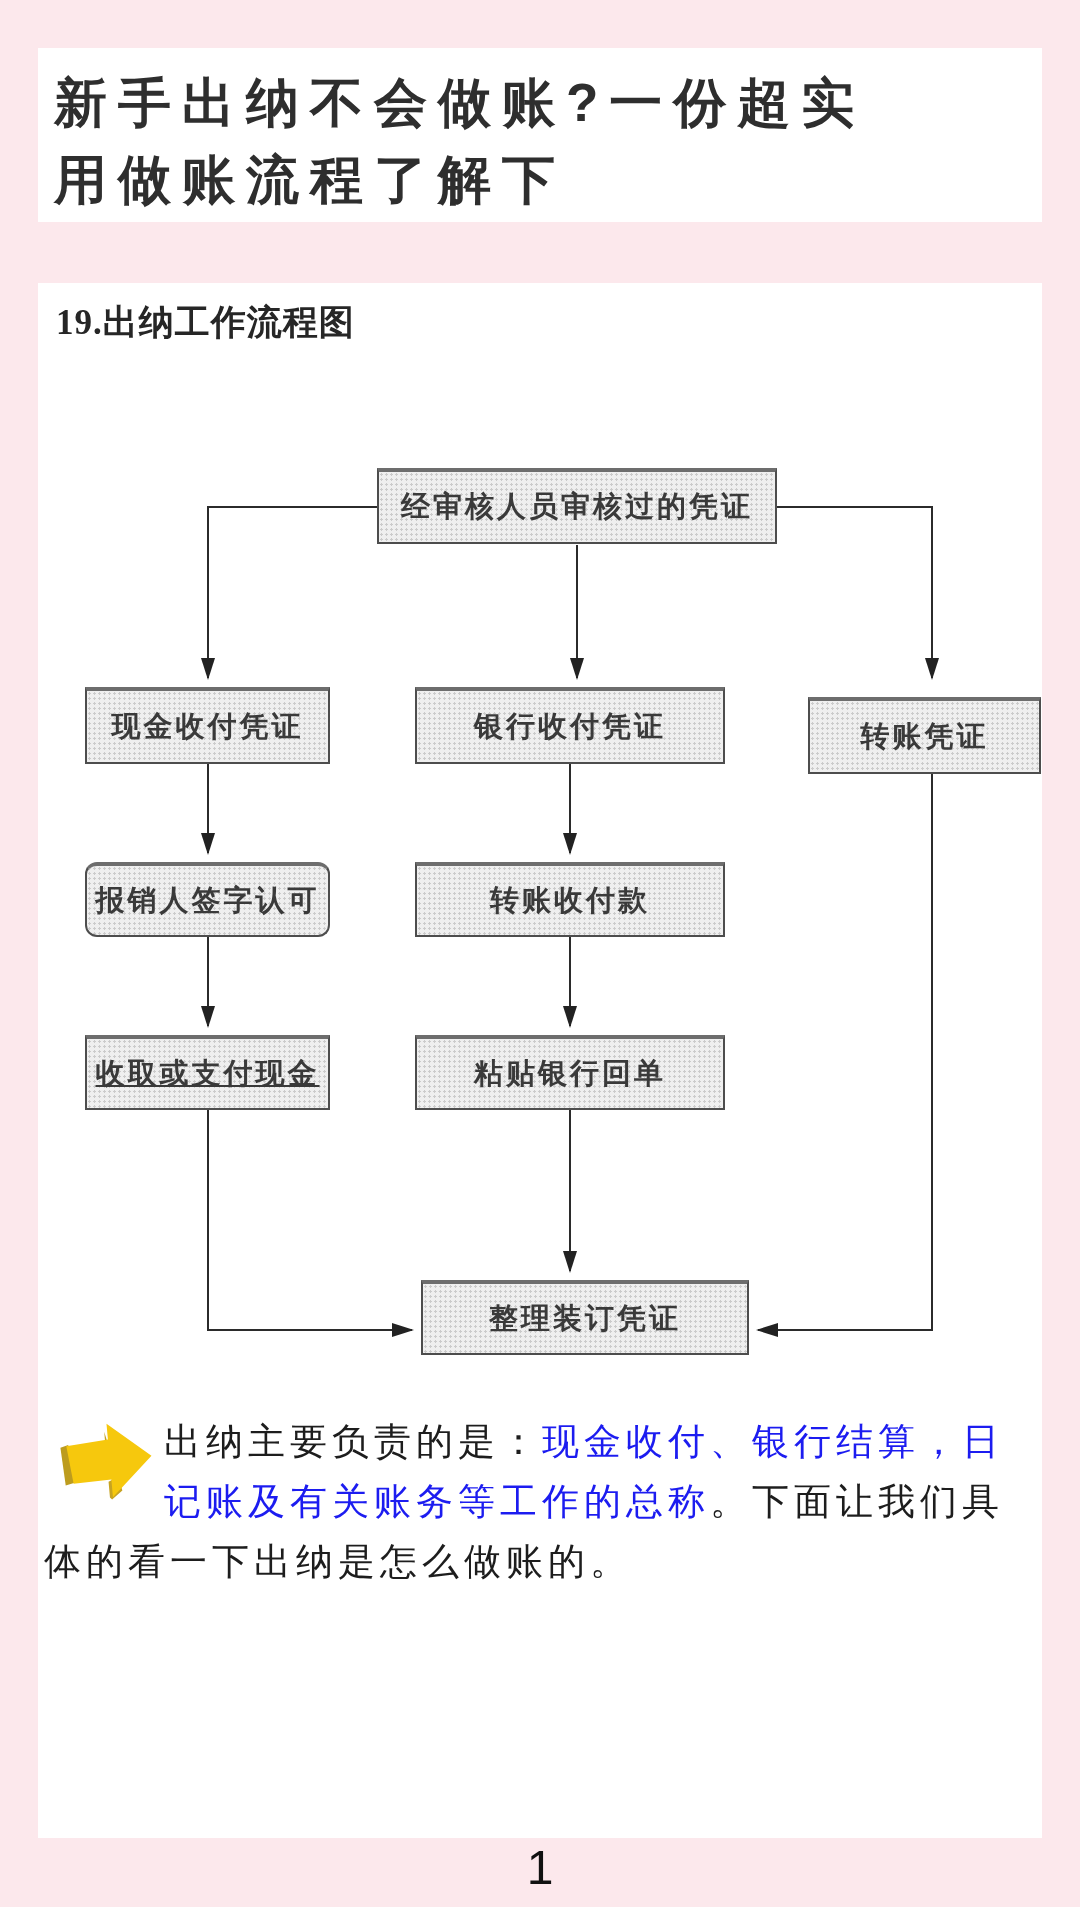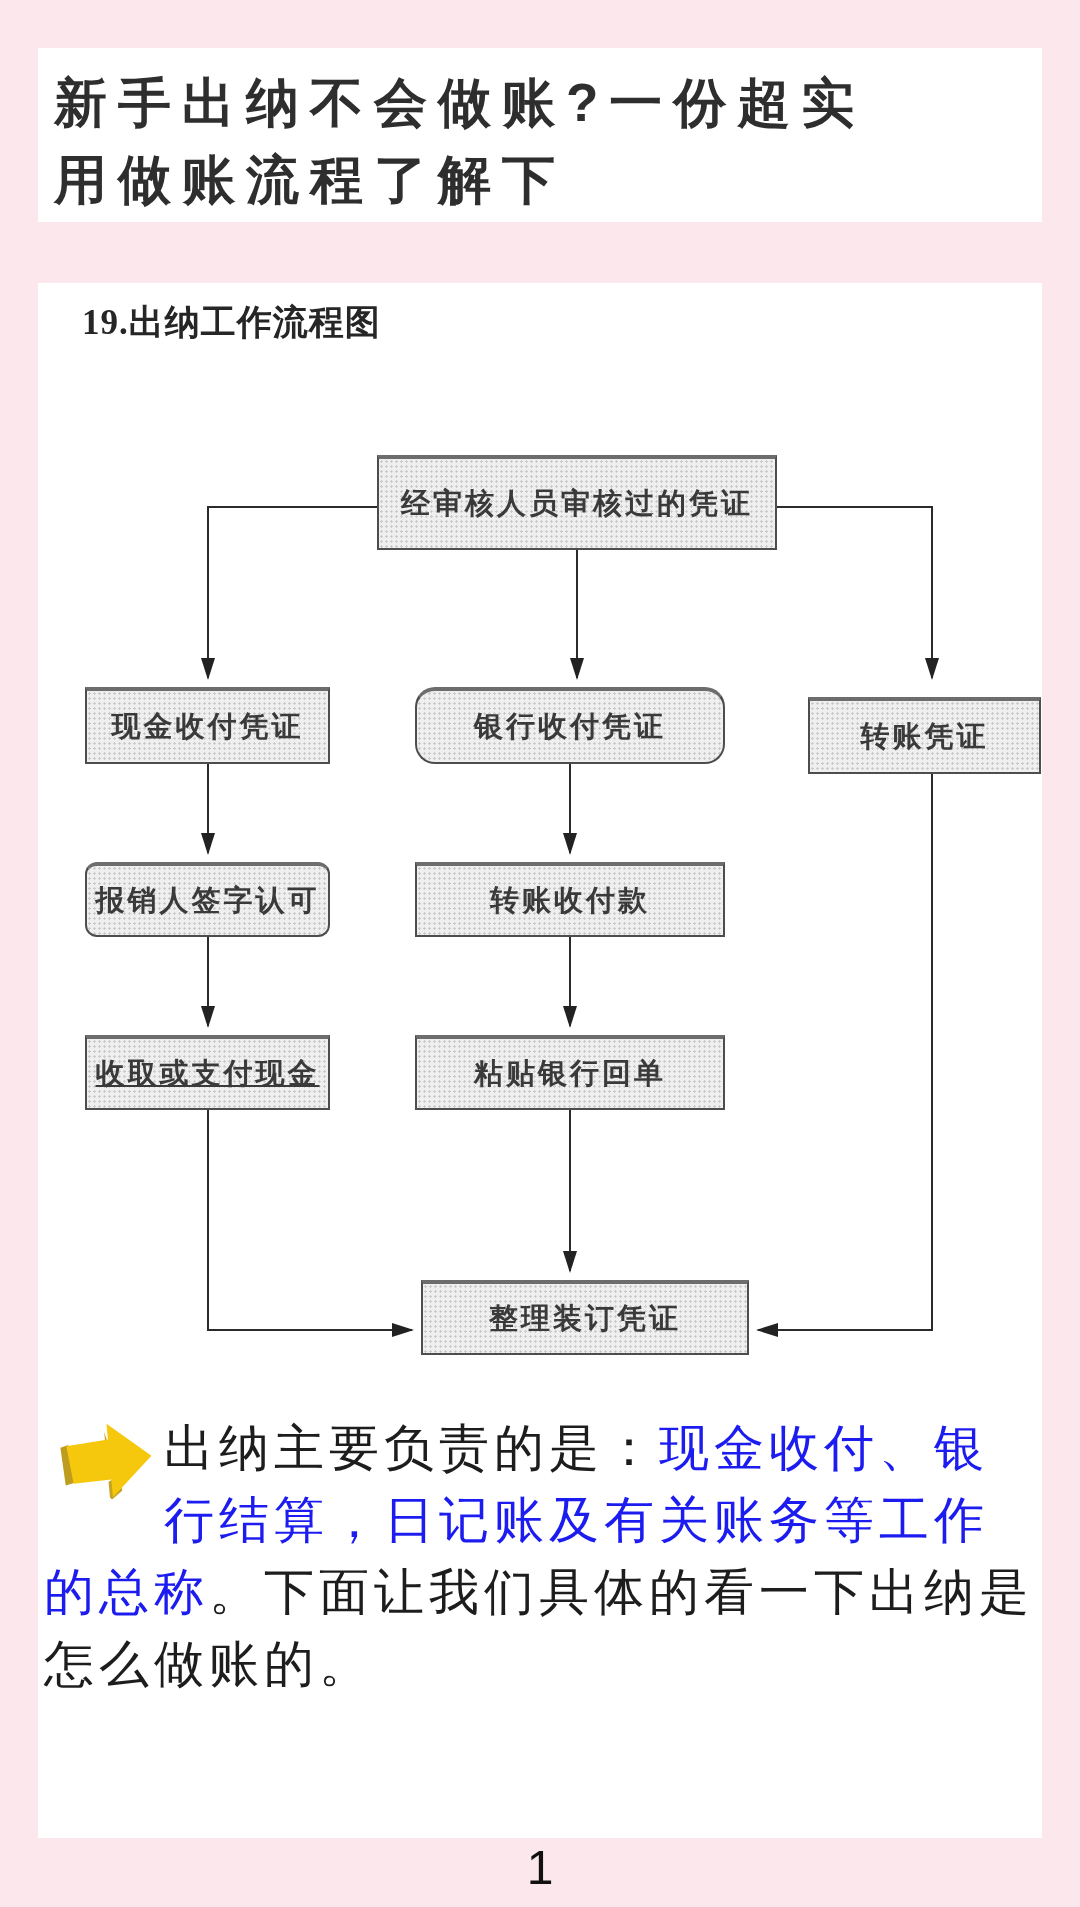--- a/index.html
+++ b/index.html
@@ -32,21 +32,21 @@
   }
 
   
   .main-card {
     position: absolute;
     left: 38px; top: 283px;
     width: 1004px; height: 1555px;
     background: #ffffff;
   }
   .fc-heading {
-    margin: 16px 0 0 44px;
+    margin: 16px 0 0 18px;
     font-family: "Liberation Serif", serif;
     font-weight: bold;
     font-size: 35px;
     color: #262626;
     letter-spacing: 1px;
   }
 
   
   .flowchart {
     position: relative;
@@ -64,36 +64,36 @@
     border-top: 4px solid #6d6d6d;
     display: flex;
     align-items: center;
     justify-content: center;
     font-family: "Liberation Serif", serif;
     font-weight: bold;
     font-size: 29px;
     color: #3a3a3a;
     letter-spacing: 3px;
   }
-  .box-top    { left: 339px; top: 65px;  width: 400px; height: 95px; text-align: right; }
+  .box-top    { left: 339px; top: 78px;  width: 400px; height: 76px; text-align: right; }
   .box-r1c1   { left: 47px;  top: 297px; width: 245px; height: 77px; }
-  .box-r1c2   { left: 377px; top: 297px; width: 310px; height: 77px; border-radius: 20px; }
+  .box-r1c2   { left: 377px; top: 297px; width: 310px; height: 77px; }
   .box-r1c3   { left: 770px; top: 307px; width: 233px; height: 77px; }
   .box-r2c1   { left: 47px;  top: 472px; width: 245px; height: 75px; border-radius: 12px; }
   .box-r2c2   { left: 377px; top: 472px; width: 310px; height: 75px; }
   .box-r3c1   { left: 47px;  top: 645px; width: 245px; height: 75px; text-decoration: underline; }
   .box-r3c2   { left: 377px; top: 645px; width: 310px; height: 75px; }
   .box-bottom { left: 383px; top: 890px; width: 328px; height: 75px; }
 
   
   .note {
     margin: 52px 4px 0 6px;
     width: 994px;
-    font-size: 50px;
-    line-height: 72px;
+    font-size: 37px;
+    line-height: 60px;
     letter-spacing: 5px;
     color: #1d1d1d;
   }
   .note-arrow {
     float: left;
     width: 104px;
     height: 92px;
     margin: 6px 8px 0 8px;
   }
   .blue-text { color: #1c1cf0; }

